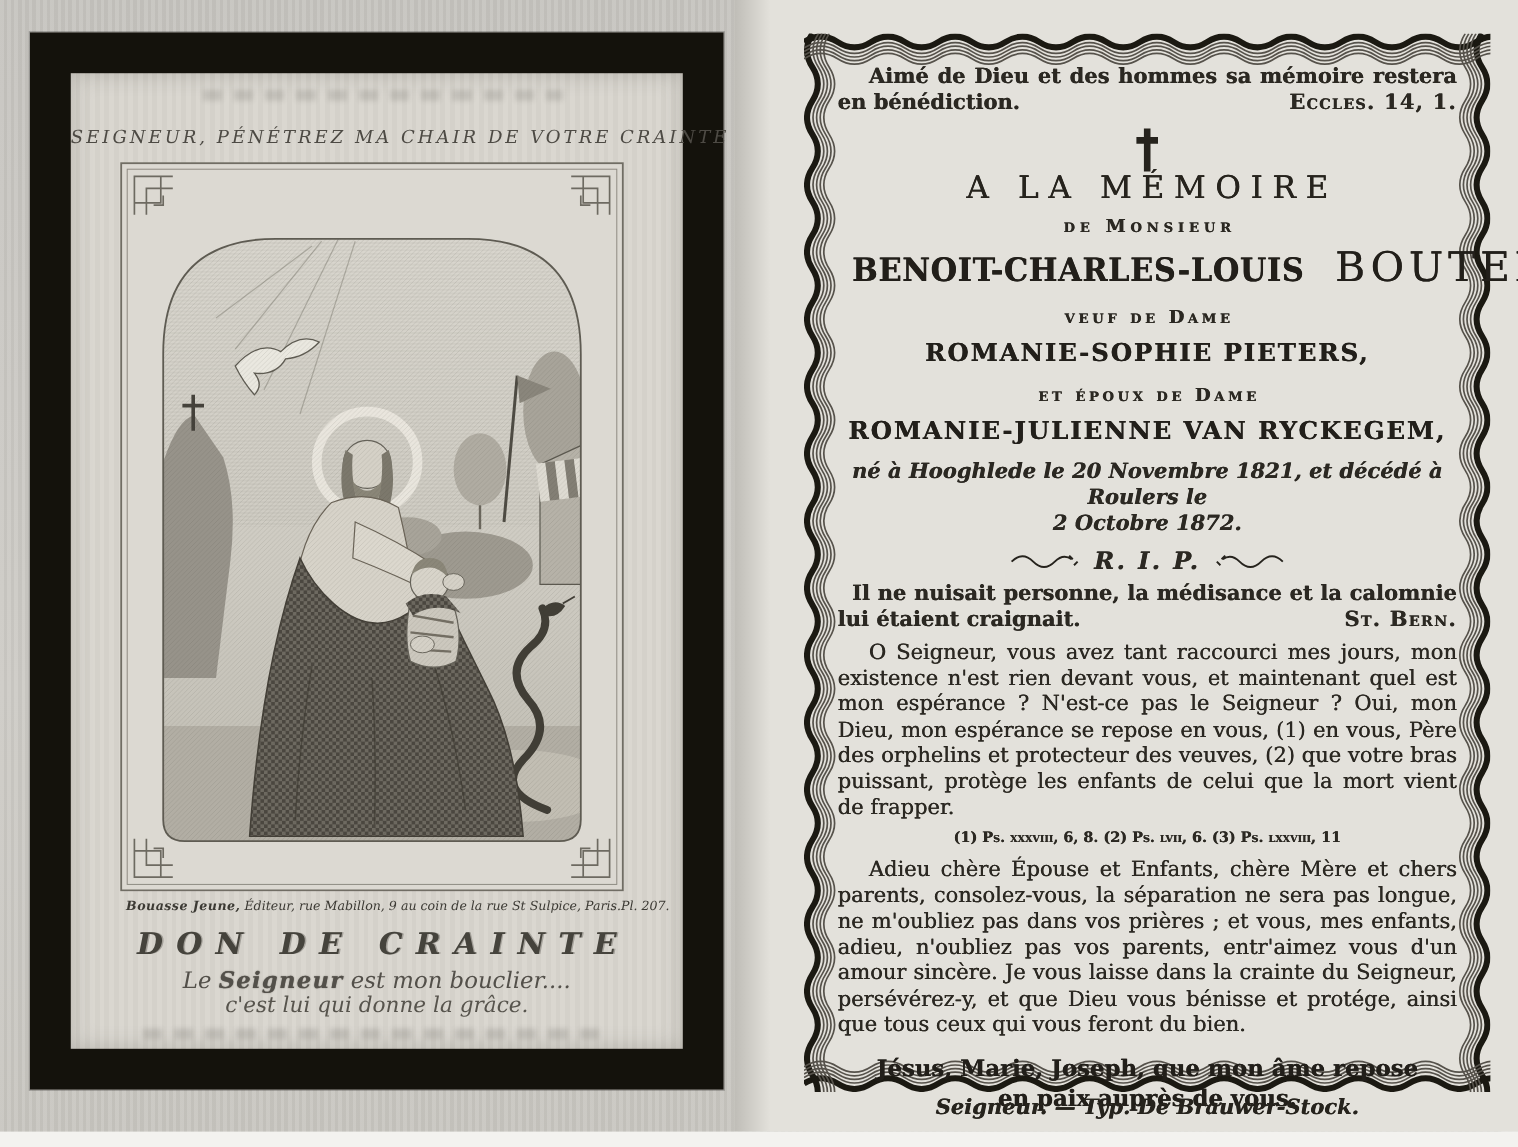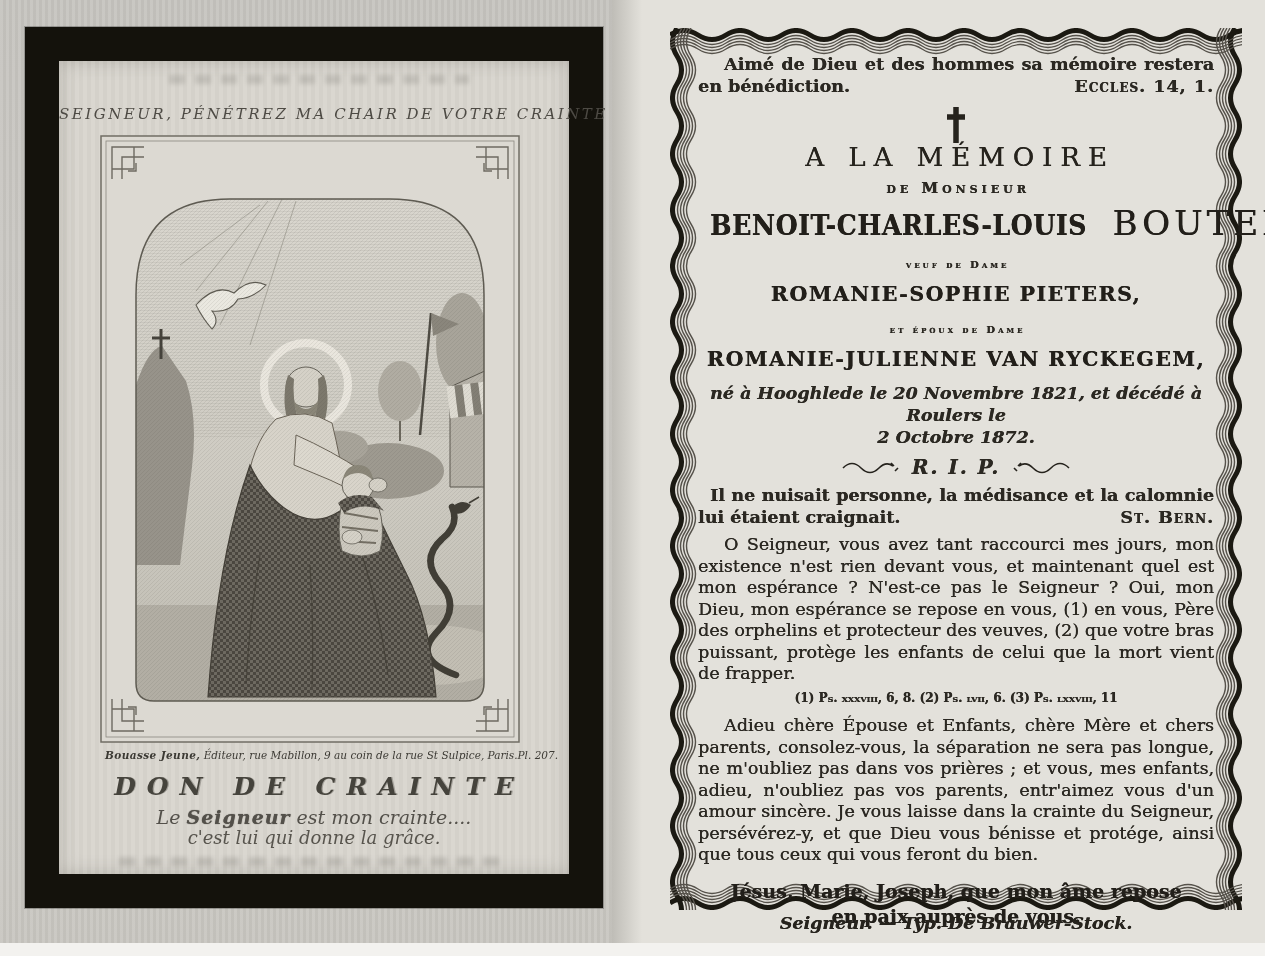--- a/index.html
+++ b/index.html
@@ -58,21 +58,21 @@
   }
   .sc{font-variant:small-caps;}
   .attrib{float:right;font-weight:700;letter-spacing:1px;}
   .epigraph{margin:0;text-align:justify;text-indent:26px;font-weight:700;display:flow-root;}
   .cross-row{text-align:center;margin-top:8px;height:40px;}
   .memoire{text-align:center;font-size:26px;letter-spacing:8px;text-indent:8px;color:#26231d;margin-top:2px;}
   .monsieur{text-align:center;font-weight:700;letter-spacing:4px;text-indent:4px;font-size:15px;margin-top:9px;}
   .name-row{text-align:center;margin-top:14px;white-space:nowrap;color:#221f1a;}
   .name-given{font-size:27px;font-weight:700;display:inline-block;transform:scaleX(.94);letter-spacing:.5px;}
   .name-family{font-size:34px;letter-spacing:4px;margin-left:8px;}
-  .rel-label{text-align:center;font-weight:700;letter-spacing:3px;text-indent:3px;font-size:10px;margin-top:13px;}
+  .rel-label{text-align:center;font-weight:700;letter-spacing:3px;text-indent:3px;font-size:15px;margin-top:13px;}
   .wife-name{text-align:center;font-weight:700;font-size:20.5px;letter-spacing:1.5px;margin-top:9px;color:#221f1a;}
   .vitals{text-align:center;font-style:italic;font-weight:700;font-size:17.5px;line-height:22px;margin-top:11px;}
   .rip-row{display:flex;align-items:center;justify-content:center;gap:7px;margin-top:9px;font-style:italic;}
   .rip{font-weight:700;font-size:20px;letter-spacing:2px;}
   .quote{margin:7px 0 0;text-align:justify;text-indent:12px;font-weight:700;display:flow-root;}
   .para{margin:6px 0 0;text-align:justify;text-indent:26px;}
   .footnote{text-align:center;font-size:12px;margin-top:3px;font-weight:700;}
   .invocation{text-align:center;font-weight:700;font-size:19px;line-height:25px;margin-top:13px;color:#221f1a;}
   .imprint{
     position:absolute;left:58px;top:913px;width:572px;text-align:center;
@@ -209,21 +209,21 @@
       <div class="pub-row">
         <div>
           <span class="pub-name">Bouasse Jeune,</span>
           <span>Éditeur, rue Mabillon, 9 au coin de la rue St Sulpice, Paris.</span>
         </div>
         <div>Pl. 207.</div>
       </div>
 
       <div class="gift">DON DE CRAINTE</div>
       <div class="cap1">
-        <span>Le </span><span class="strong-name">Seigneur</span><span> est mon crainte....</span>
+        <span>Le </span><span class="strong-name">Seigneur</span><span> est mon bouclier....</span>
       </div>
       <div class="cap2">c'est lui qui donne la grâce.</div>
     </div>
   </div>
 
   <div class="page-right">
 
     <svg class="wavy" width="572" height="882" viewBox="0 0 572 882">
       <defs>
         <path id="wh" d="M0 0 Q14 -9 28 0 T56 0 T84 0 T112 0 T140 0 T168 0 T196 0 T224 0 T252 0 T280 0 T308 0 T336 0 T364 0 T392 0 T420 0 T448 0 T476 0 T504 0 T532 0 T560 0 T588 0"></path>

